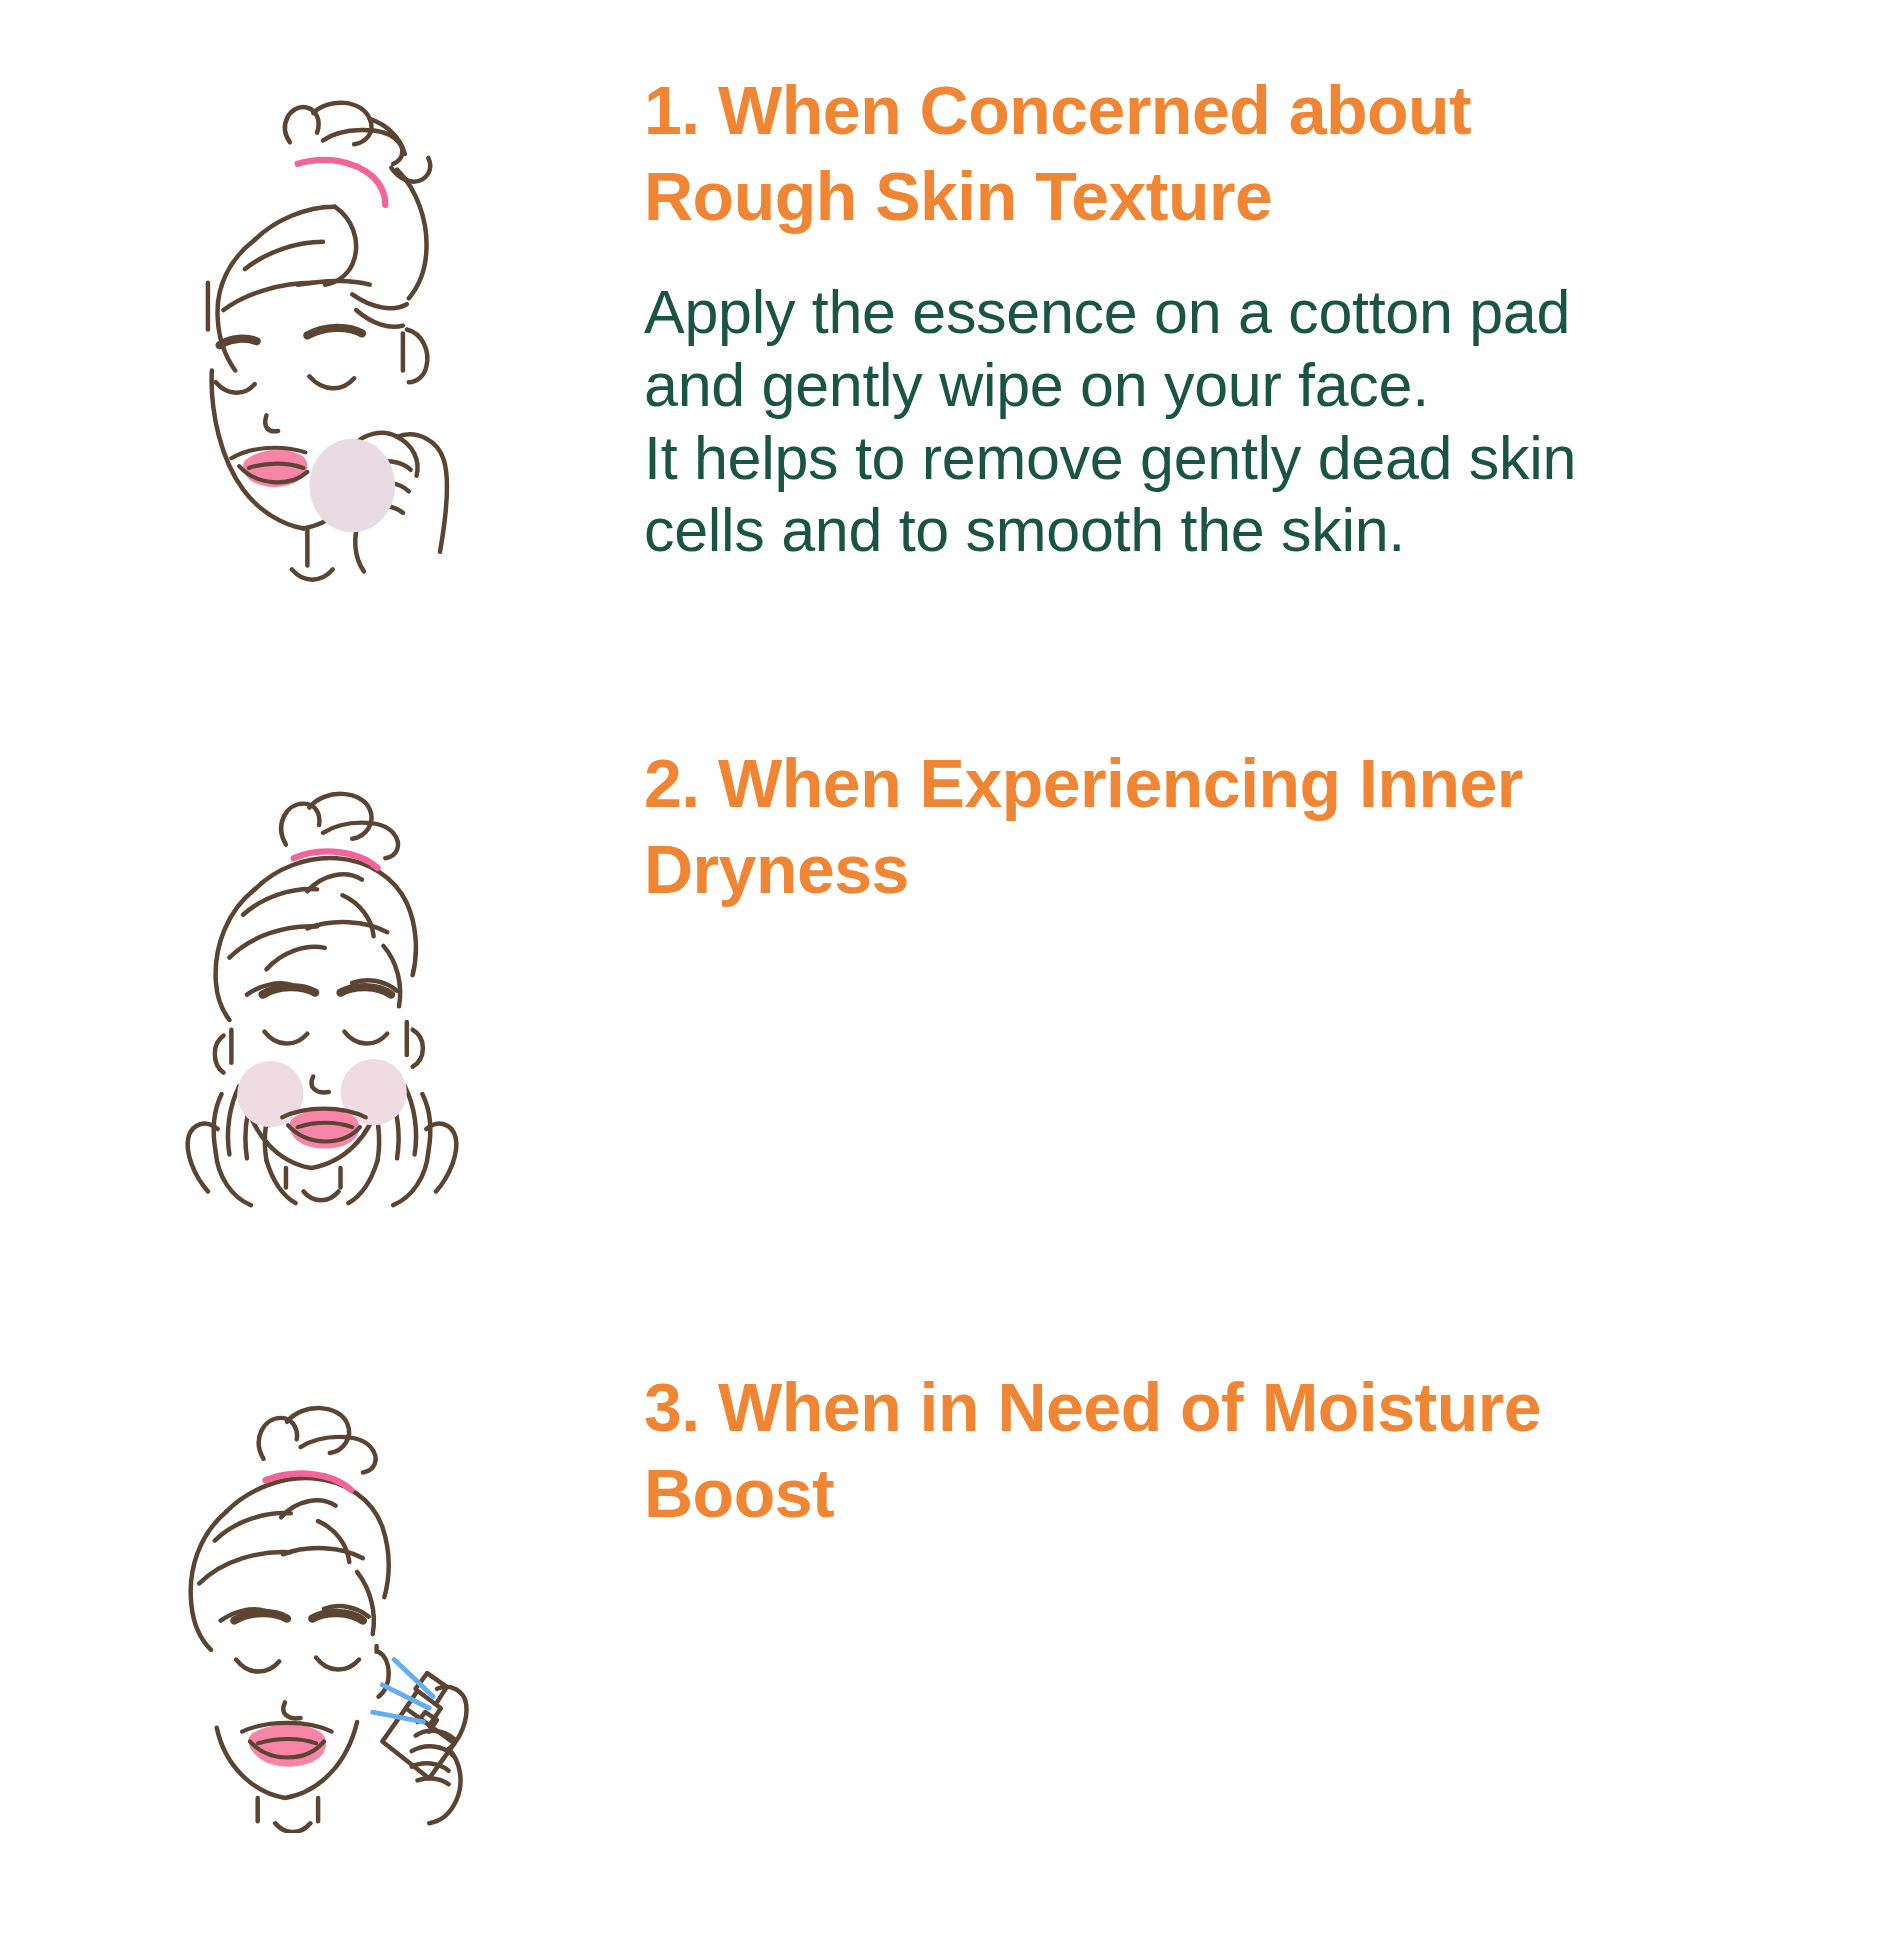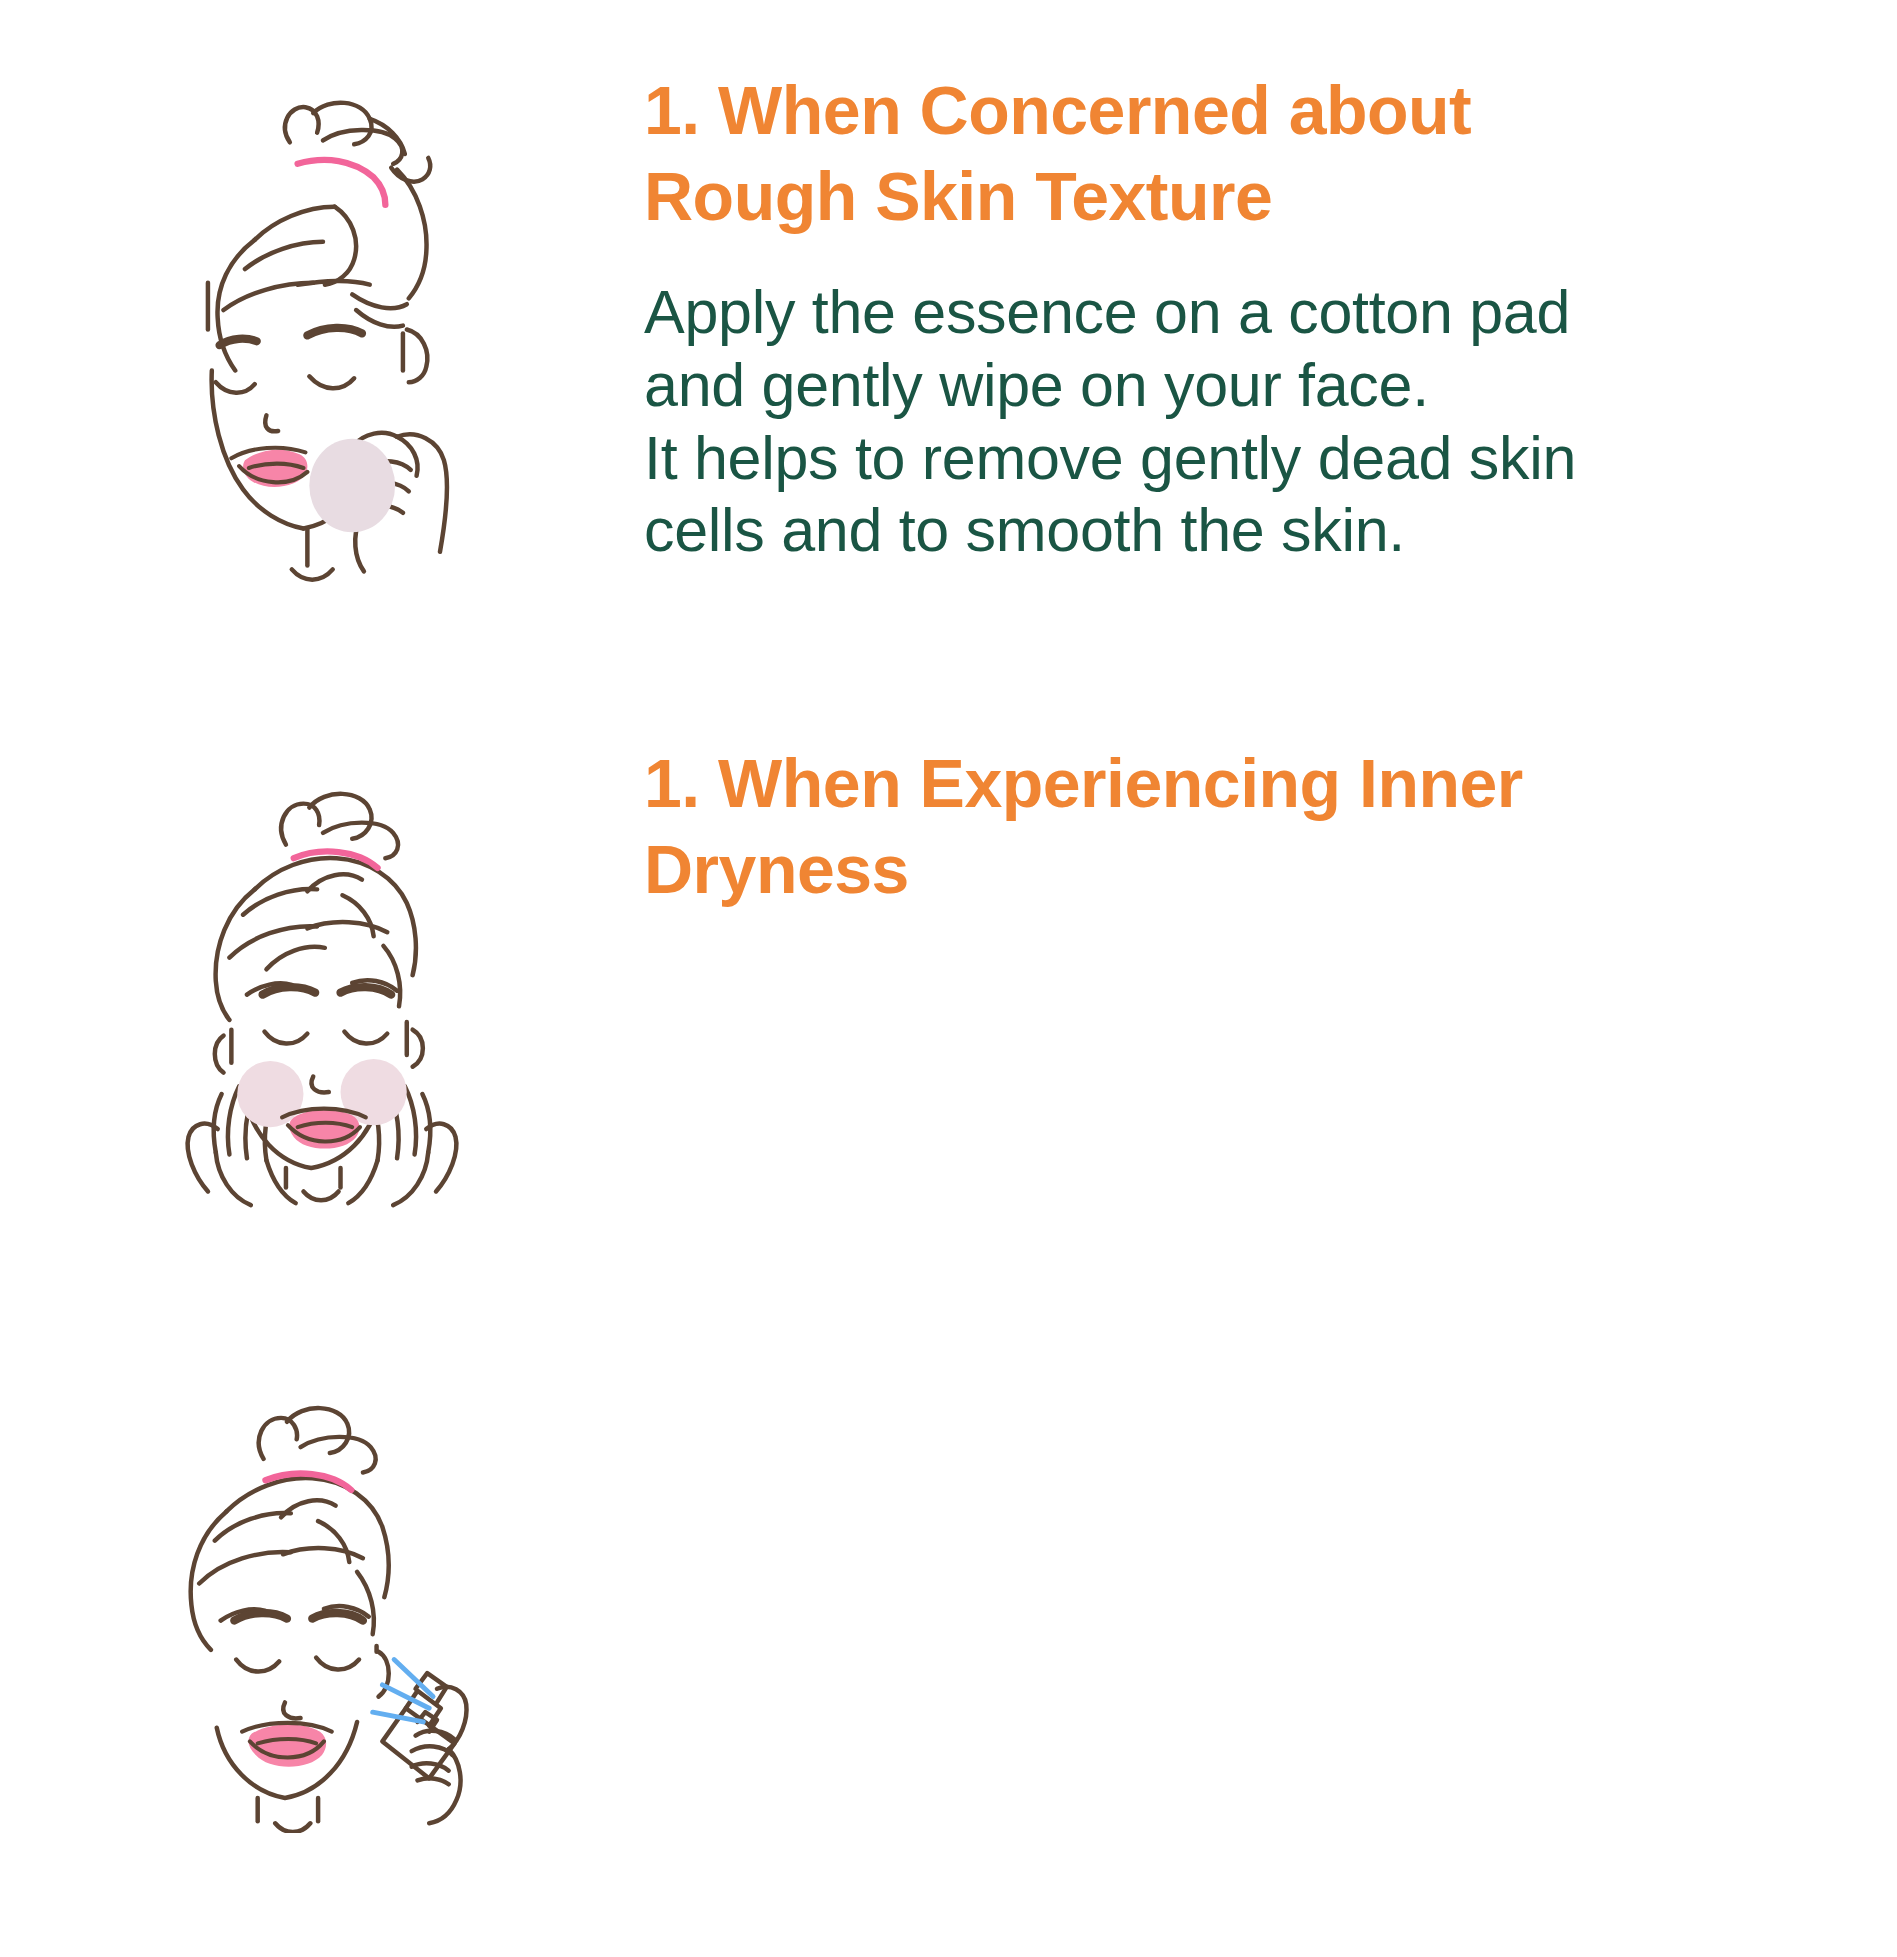--- a/index.html
+++ b/index.html
@@ -226,21 +226,21 @@
         <g fill="none" stroke="#5C4433" stroke-width="4.2" stroke-linecap="round">
           <path d="M124 376 C148 364 186 364 210 376"></path>
           <path d="M140 386 C158 380 180 380 196 386"></path>
           <path d="M130 384 C150 406 186 406 204 386"></path>
         </g>
 
         <path d="M136 110 C164 98 202 102 222 120" fill="none" stroke="#F2659A" stroke-width="6.5" stroke-linecap="round"></path>
       </svg>
     </div>
     <div class="text-col">
-      <h2 class="step-title">1. When Experiencing Inner Dryness</h2>
+      <h2 class="step-title">2. When Experiencing Inner Dryness</h2>
     </div>
   </section>
 
   <section class="step step-3">
     <div class="illus-col">
       <svg class="illus" width="332" height="458" viewBox="0 0 340 470">
         <g fill="none" stroke="#5C4433" stroke-width="4.6" stroke-linecap="round" stroke-linejoin="round">
 
           <path d="M110 86 C98 66 110 44 128 44 C140 44 146 56 144 66"></path>
           <path d="M134 48 C150 28 188 30 196 50 C202 64 192 78 178 80"></path>
@@ -299,17 +299,18 @@
         <g fill="none" stroke="#5C4433" stroke-width="4.2" stroke-linecap="round">
           <path d="M88 366 C114 354 156 354 180 366"></path>
           <path d="M104 378 C124 372 148 372 164 378"></path>
           <path d="M96 376 C116 398 154 398 172 376"></path>
         </g>
 
         <path d="M112 108 C142 96 180 100 200 118" fill="none" stroke="#F2659A" stroke-width="6.5" stroke-linecap="round"></path>
       </svg>
     </div>
     <div class="text-col">
+      <h2 class="step-title">3. When in Need of Moisture Boost</h2>
     </div>
   </section>
 
 </div>
 
 
 </body></html>

